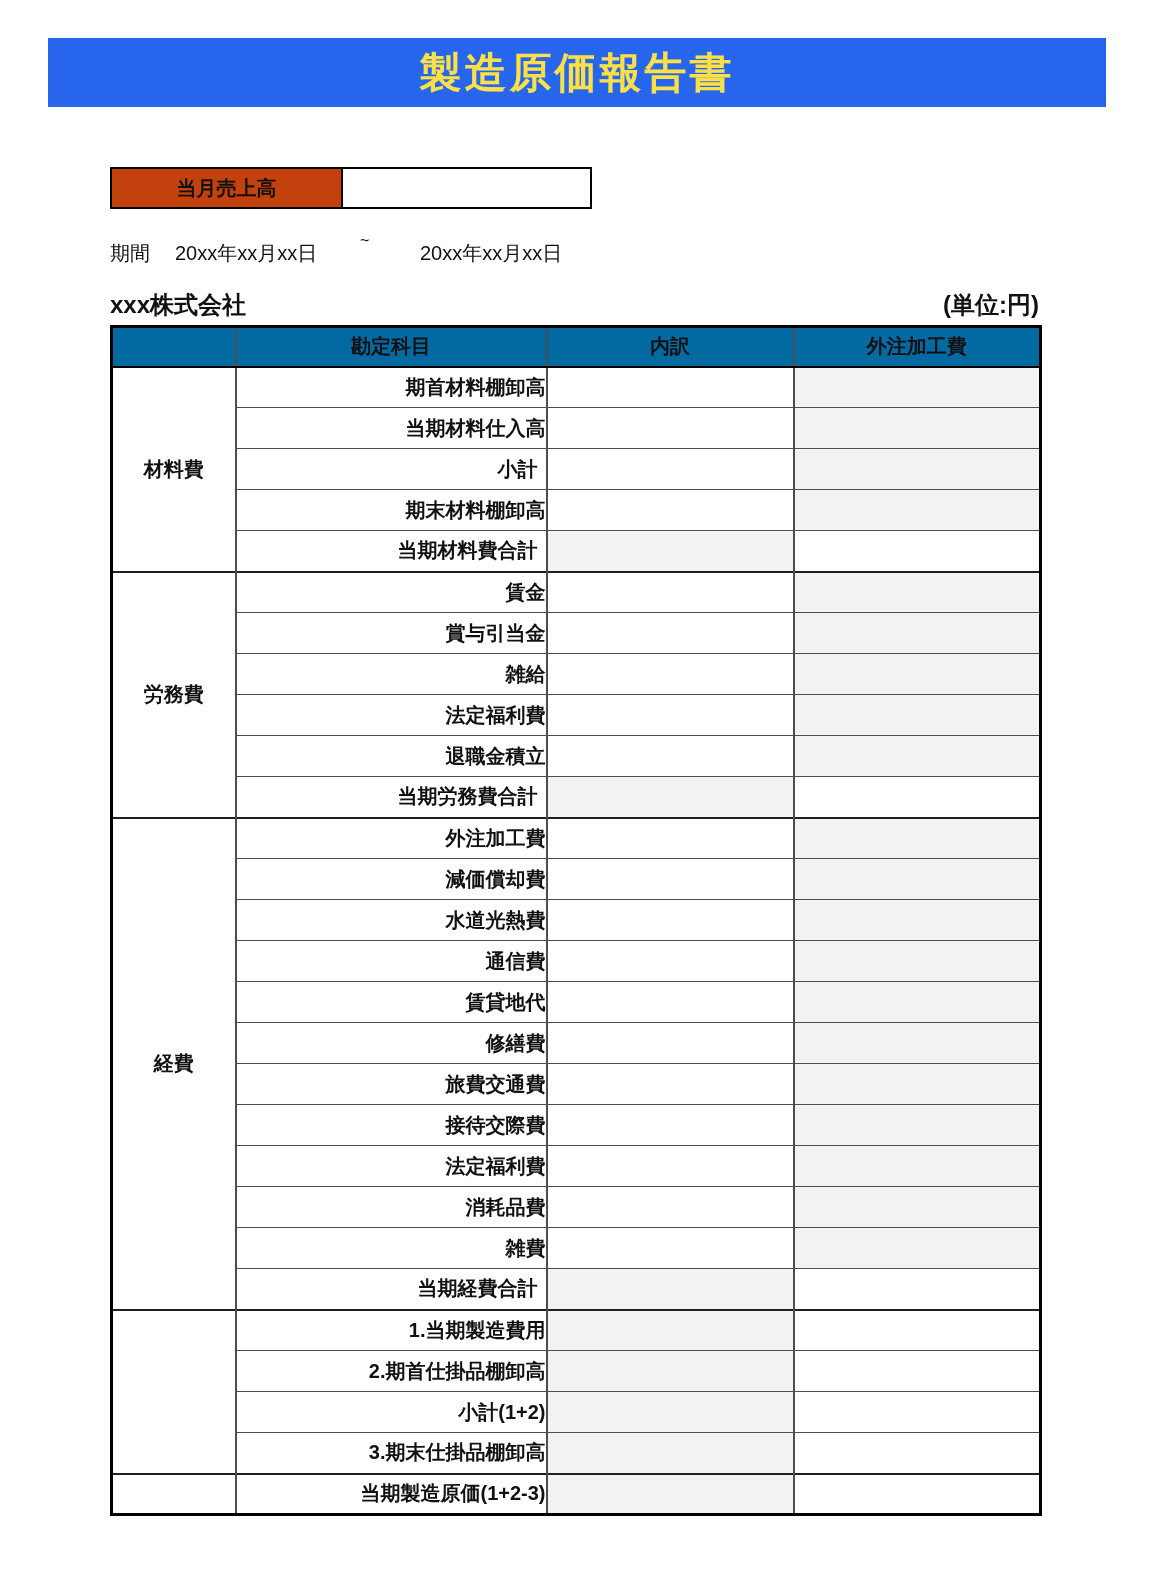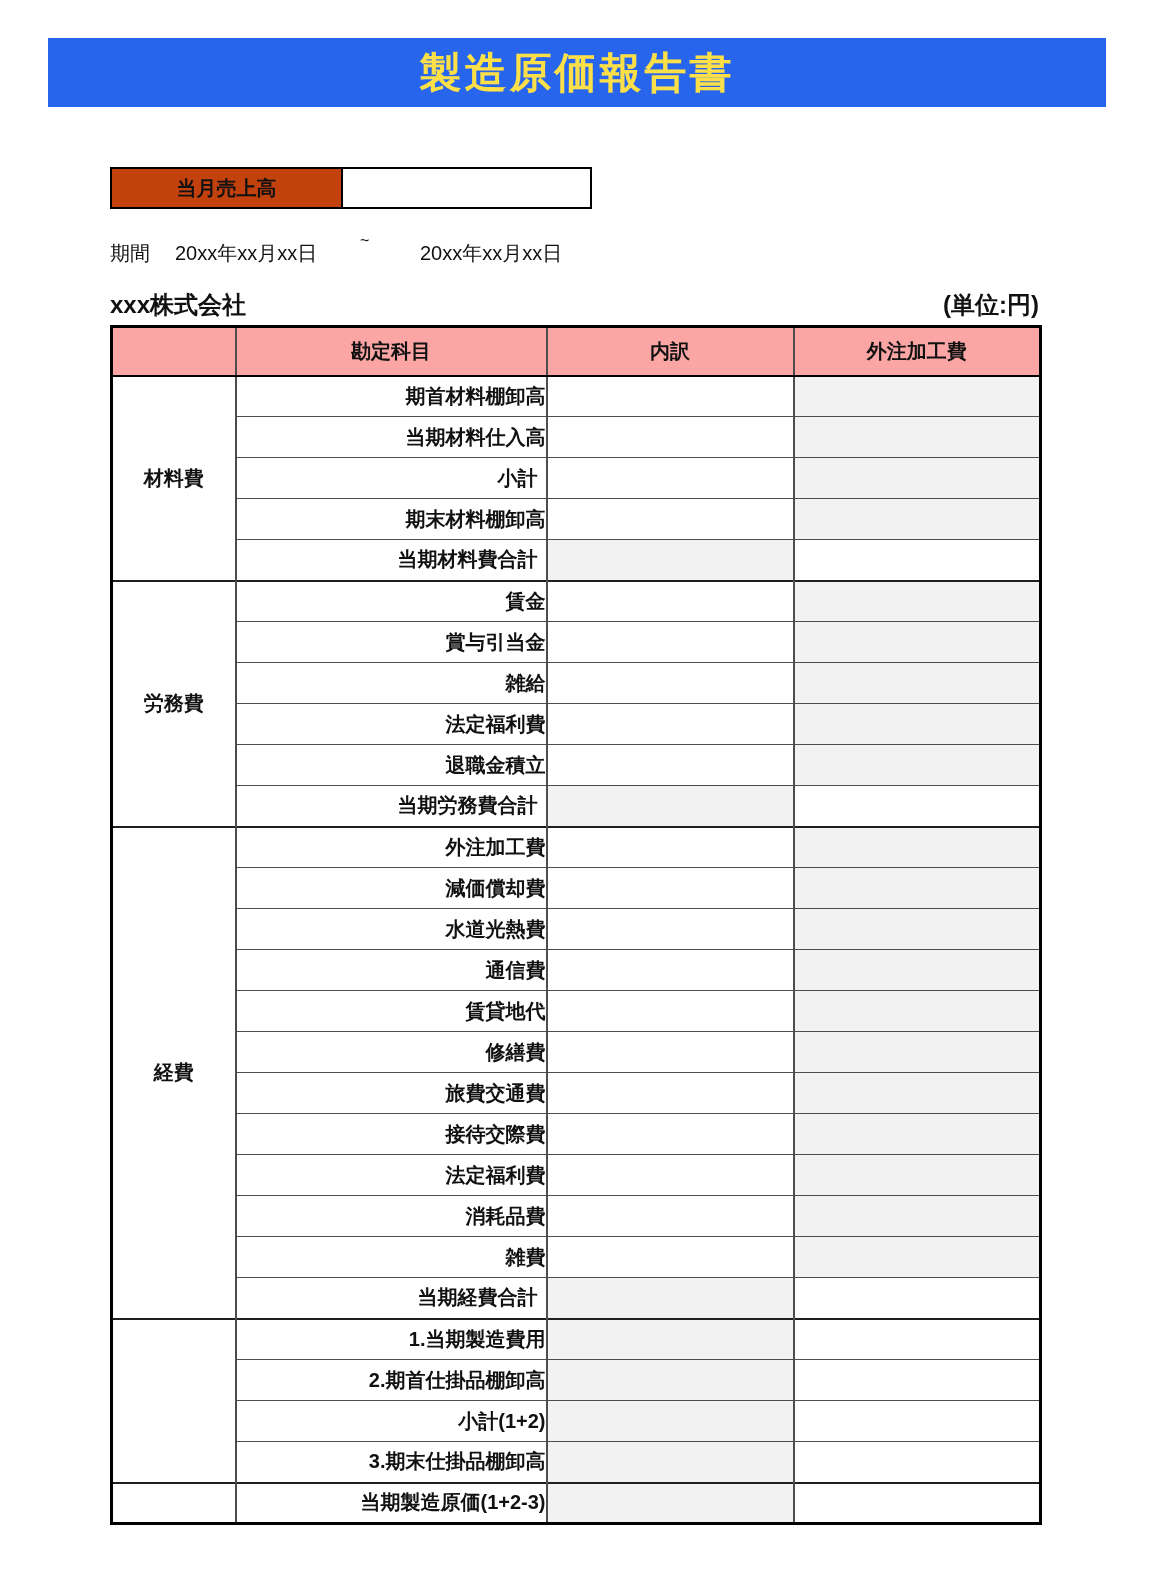--- a/index.html
+++ b/index.html
@@ -63,21 +63,21 @@
     border-collapse: collapse; table-layout: fixed;
     border: 3px solid #000;
   }
   table.main th, table.main td {
     border: 1px solid #4d4d4d;
     border-left-width: 2px; border-right-width: 2px;
     padding: 0; font-size: 20px; font-weight: 700;
     overflow: hidden; white-space: nowrap;
   }
   table.main thead th {
-    height: 49px; background: #fca5a5;
+    height: 40px; background: #0369a1;
     border-bottom: 2px solid #000; text-align: center;
   }
   table.main tbody td { height: 41px; background: #ffffff; }
   tr.gstart > td { border-top: 2px solid #1f1f1f; }
   td.grp  { text-align: center; vertical-align: middle; }
   td.acct { text-align: right; }
   td.acct.right { text-align: right; padding-right: 8px; padding-left: 32px; }
   td.shaded { background: #f2f2f2 !important; }
 </style>
 </head>

